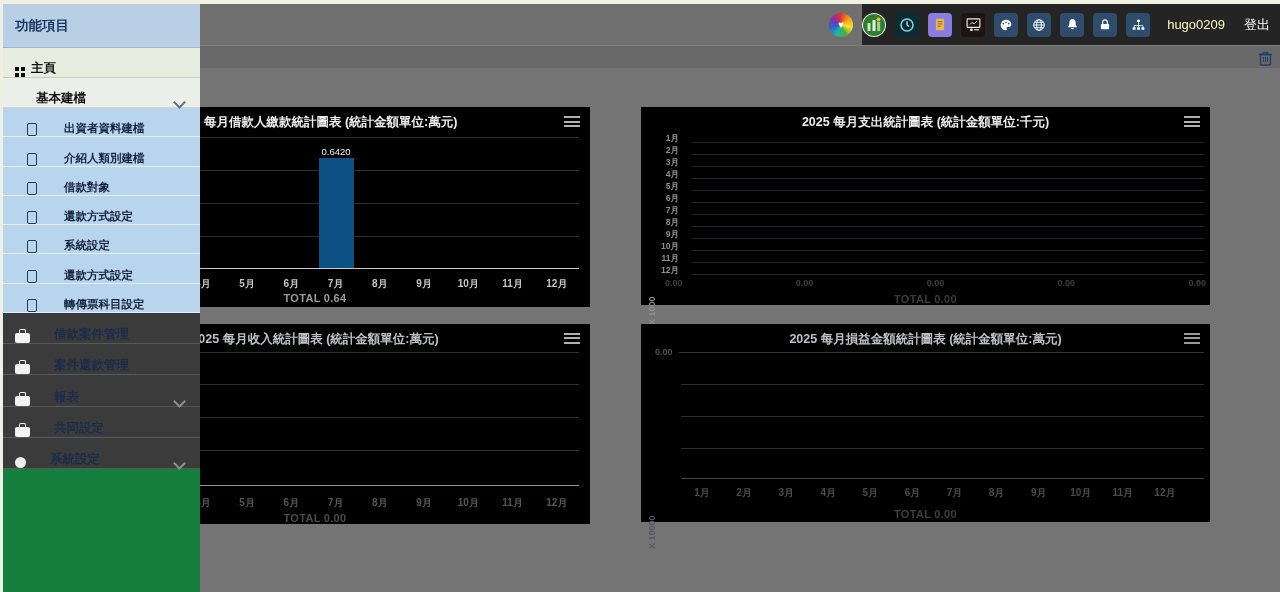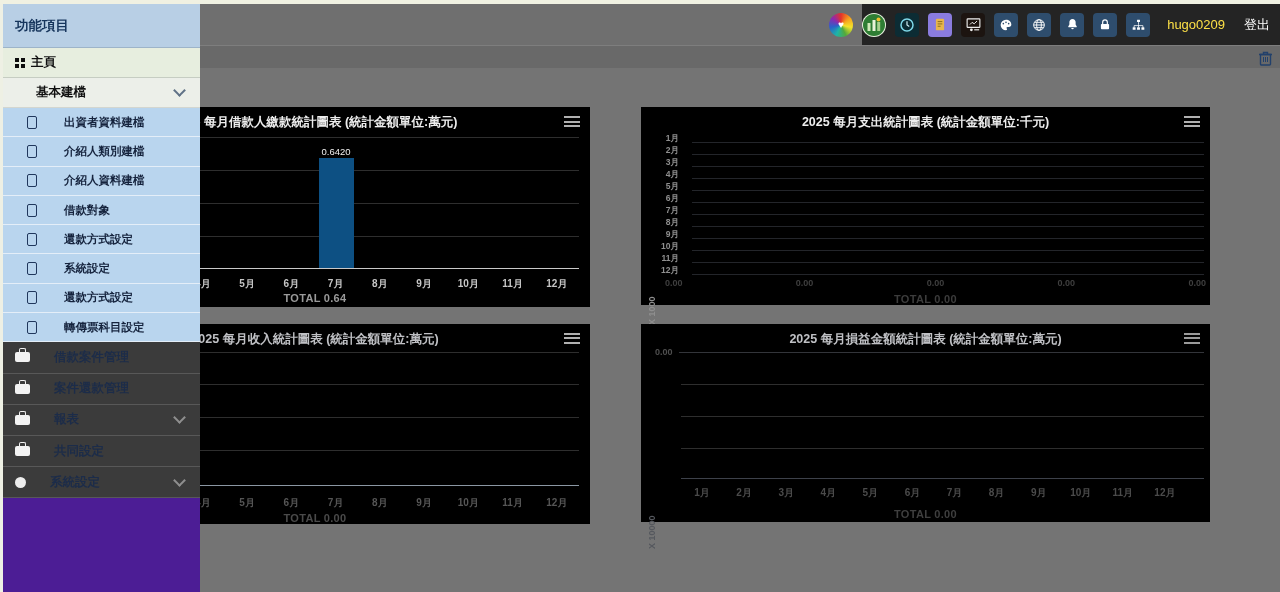--- a/index.html
+++ b/index.html
@@ -15,33 +15,33 @@
     position:absolute;top:0;right:0;width:418px;height:41px;background:#242424;
     display:flex;align-items:center;justify-content:flex-end;gap:9px;padding-right:10px;box-sizing:border-box;
   }
   .ti{width:24px;height:24px;border-radius:4px;display:inline-flex;align-items:center;justify-content:center;flex:0 0 auto;cursor:pointer;}
   .ti.sphere{border-radius:50%;background:conic-gradient(#e5332a,#f6a21d,#f4e32a,#53a93b,#1db5a8,#2a63c9,#8c2ab0,#e5332a);color:#fff;font-size:10px;line-height:1;}
   .ti.bank{border-radius:50%;background:#e9f2e0;}
   .ti.clockbox{background:#0c2c34;}
   .ti.scrollbox{background:#8a7cdf;}
   .ti.present{background:#1c1410;}
   .ti.navy{background:#2e4d6d;}
-  .user-name{color:#fde047;font-size:13px;margin-left:8px;cursor:pointer;}
+  .user-name{color:#fef9c3;font-size:13px;margin-left:8px;cursor:pointer;}
   .logout{color:#ffffff;font-size:13px;margin-left:10px;cursor:pointer;white-space:nowrap;}
   .toolstrip{position:absolute;top:45px;left:0;width:1280px;height:23px;background:#696969;border-top:1px solid #7e7e7e;box-sizing:border-box;z-index:4;}
   .trash{position:absolute;right:7px;top:4px;width:15px;height:16px;cursor:pointer;}
   
   .sidebar{
     position:absolute;top:4px;left:0;width:200px;height:588px;z-index:10;
-    background:#4c1d95;border-left:3px solid #eef0e4;box-sizing:border-box;
+    background:#15803d;border-left:3px solid #eef0e4;box-sizing:border-box;
     display:flex;flex-direction:column;
   }
   .sb-header{height:44px;background:#b8cfe5;border-bottom:1px solid #9db4c9;display:flex;align-items:center;padding-left:12px;box-sizing:border-box;}
   .sb-header .t{color:#16355c;font-weight:700;font-size:13.5px;}
-  .sb-item{display:flex;align-items:center;box-sizing:border-box;cursor:pointer;flex:0 0 auto;}
+  .sb-item{display:flex;align-items:flex-end;box-sizing:border-box;cursor:pointer;flex:0 0 auto;}
   .sb-item.home{height:30px;background:#e7eedf;border-bottom:1px solid #c6cdc2;padding-left:12px;}
   .sb-item.home .sb-label{color:#101010;font-weight:700;font-size:12.5px;margin-left:12px;}
   .sb-item.group{height:30px;background:#ecefe9;border-bottom:1px solid #d3d6d0;padding-left:33px;}
   .sb-item.group .sb-label{color:#101010;font-weight:700;font-size:12.5px;}
   .sb-item.sub{height:29.3px;background:#b9d5ee;border-bottom:1px solid #e4eef8;padding-left:24px;}
   .sb-item.sub .sb-label{color:#15233d;font-weight:700;font-size:11.5px;margin-left:27px;}
   .sb-item.dark{height:31.2px;background:#3b3b3b;border-bottom:1px solid #585858;padding-left:12px;}
   .sb-item.dark .sb-label{color:#1c2c49;font-weight:700;font-size:12.5px;margin-left:24px;}
   .grid-icon{width:4px;height:4px;background:#0c0c0c;box-shadow:6px 0 0 #0c0c0c,0 6px 0 #0c0c0c,6px 6px 0 #0c0c0c;margin-bottom:6px;}
   .form-icon{width:8px;height:11px;border:1.5px solid #20375c;border-radius:2px;background:transparent;}
@@ -330,24 +330,20 @@
       <div class="sb-item sub">
         <span class="form-icon"></span>
         <span class="sb-label">出資者資料建檔</span>
       </div>
       <div class="sb-item sub">
         <span class="form-icon"></span>
         <span class="sb-label">介紹人類別建檔</span>
       </div>
       <div class="sb-item sub">
         <span class="form-icon"></span>
-        <span class="sb-label">介紹人資料建檔</span>
-      </div>
-      <div class="sb-item sub">
-        <span class="form-icon"></span>
         <span class="sb-label">借款對象</span>
       </div>
       <div class="sb-item sub">
         <span class="form-icon"></span>
         <span class="sb-label">還款方式設定</span>
       </div>
       <div class="sb-item sub">
         <span class="form-icon"></span>
         <span class="sb-label">系統設定</span>
       </div>

